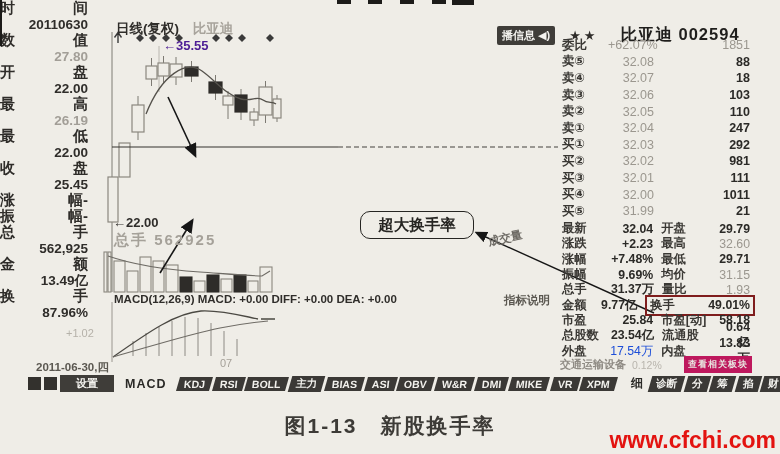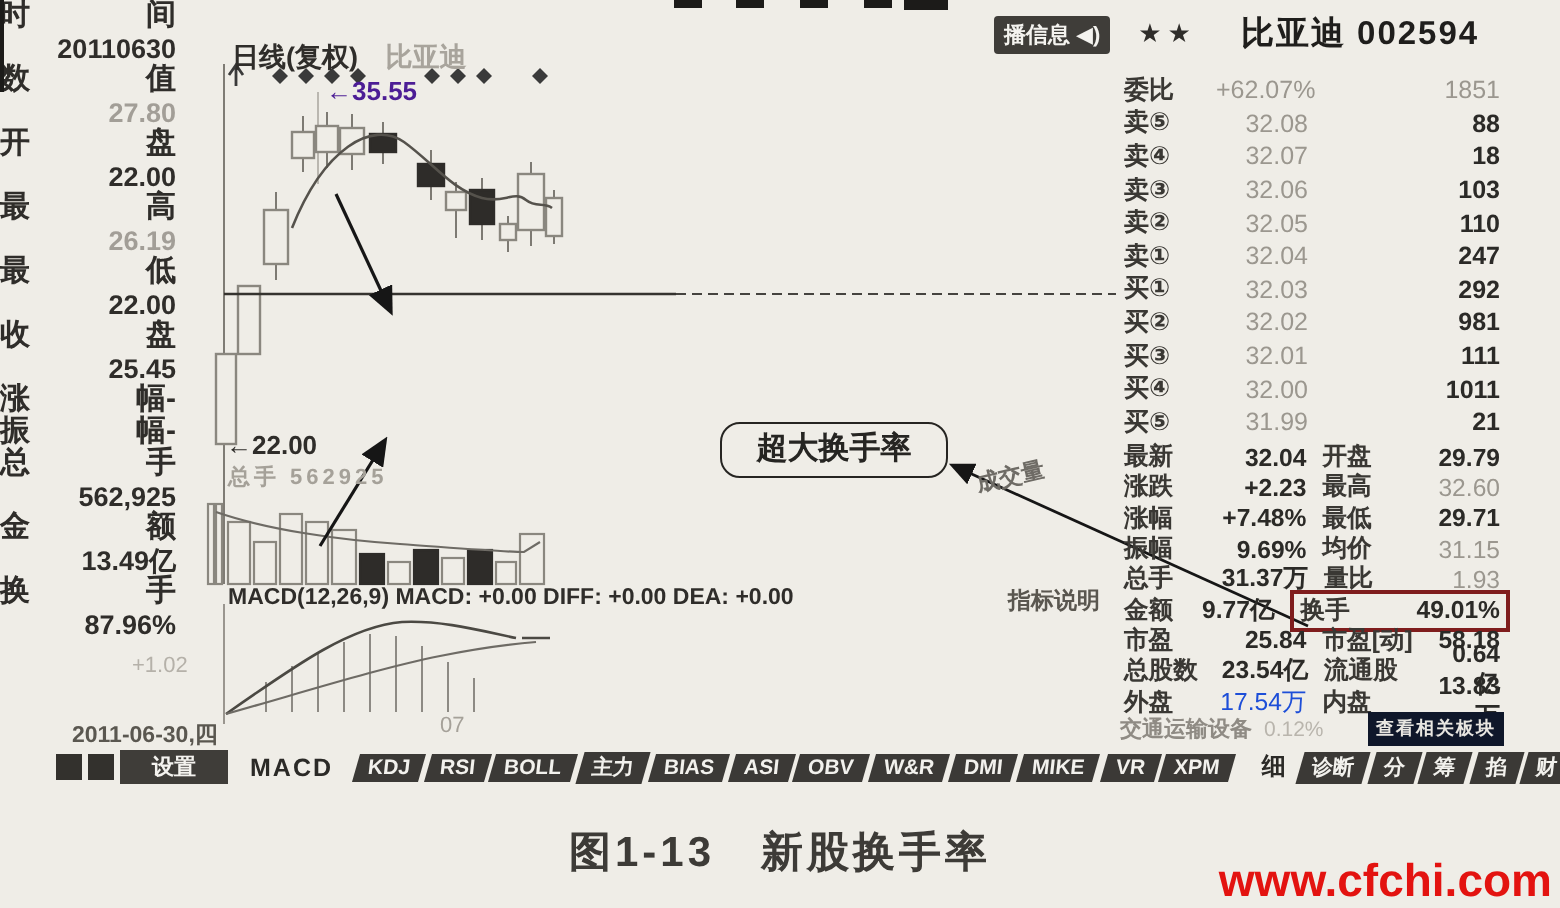--- a/index.html
+++ b/index.html
@@ -16,37 +16,37 @@
   .lg .lr{display:flex;justify-content:space-between;font-size:15px;font-weight:700;color:#2f2d2a;line-height:16px;}
   .lg .lv{text-align:right;font-size:13.5px;font-weight:700;color:#2f2d2a;line-height:14px;margin-top:2px;}
   .lg .lv:empty{display:none;margin:0;}
   .lg .lv[data-tone="gray"]{color:#a29e97;}
   .dash{font-weight:700;}
 
   .chart-title{left:116px;top:20px;font-size:13.5px;font-weight:700;color:#2f2d2a;}
   .chart-title .wm{color:#a8a49c;margin-left:10px;font-weight:700;}
   .marker-label{left:163px;top:38px;font-size:13px;font-weight:700;color:#4c1d95;}
   .low-label{left:113px;top:215px;font-size:13px;font-weight:700;color:#2f2d2a;}
-  .vol-wm{left:114px;top:231px;font-size:11px;font-weight:700;color:#a5a199;letter-spacing:2px;}
+  .vol-wm{left:114px;top:231px;font-size:15px;font-weight:700;color:#a5a199;letter-spacing:2px;}
   .macd-params{left:114px;top:293px;font-size:11.5px;font-weight:700;color:#2f2d2a;}
   .macd-val{left:66px;top:327px;font-size:11px;color:#b5b1a9;}
   .date-label{left:36px;top:360px;font-size:11.5px;font-weight:600;color:#5a5750;}
   .x-label{left:220px;top:357px;font-size:11px;color:#a5a199;}
 
   
   .callout{position:absolute;z-index:3;background:#efede7;border:2px solid #262522;border-radius:12px;color:#262522;}
   #callout1{left:206px;top:148px;width:134px;height:88px;padding:7px 8px;font-size:15px;font-weight:600;line-height:1.55;}
   #callout1 .l2{letter-spacing:2.5px;}
   #callout2{left:360px;top:211px;width:112px;height:26px;border-width:1.8px;border-radius:10px;font-size:15.5px;font-weight:700;text-align:center;line-height:26px;}
 
   .vol-note{left:488px;top:231px;font-size:11.5px;font-weight:600;color:#6e6b65;transform:rotate(-13deg);}
   .ind-note{left:504px;top:293px;font-size:11.5px;font-weight:600;color:#5a5750;}
 
   
-  #qhead{left:497px;top:6px;z-index:2;display:flex;align-items:center;}
+  #qhead{left:497px;top:24px;z-index:2;display:flex;align-items:center;}
   .badge{background:#3f3d39;color:#f4f3ef;font-size:11px;font-weight:700;padding:2px 5px;border-radius:2px;display:flex;gap:3px;align-items:center;}
   .stars{margin-left:14px;font-size:13px;color:#2f2d2a;letter-spacing:3px;}
   .qtitle{margin-left:22px;font-size:16.5px;font-weight:700;color:#1f1e1c;letter-spacing:1px;}
   #levels{left:560px;top:37px;width:188px;z-index:2;padding-left:2px;}
   .qrow{display:flex;height:16.6px;align-items:center;font-size:12.5px;}
   .ql{width:46px;font-weight:700;color:#3a3834;}
   .qp{width:46px;text-align:right;color:#9b978f;}
   .qv{flex:1;text-align:right;font-weight:700;color:#2b2a27;}
   .qv[data-tone="gray"]{color:#9b978f;font-weight:400;}
   #stats{left:560px;top:221px;width:188px;z-index:2;padding-left:2px;}
@@ -55,21 +55,21 @@
   .sv1{width:46px;text-align:right;font-weight:700;color:#2b2a27;}
   .sv1[data-tone="gray"]{color:#1d4ed8;font-weight:400;}
   .pair{flex:1;display:flex;align-items:center;margin-left:8px;}
   .sl2{width:58px;font-weight:700;color:#3a3834;}
   .sv2{flex:1;text-align:right;font-weight:700;color:#2b2a27;}
   .sv2[data-tone="gray"]{color:#9b978f;font-weight:400;}
   .pair[data-boxed="true"]{border:2px solid #7f1d1d;padding:0 3px;margin-right:-5px;}
   #industry{left:560px;top:356px;width:192px;z-index:2;display:flex;align-items:center;gap:6px;}
   .ind-name{font-size:11px;font-weight:600;color:#8f8b84;}
   .ind-chg{font-size:10.5px;color:#b9b5ad;}
-  .ind-badge{margin-left:auto;background:#0f172a;color:#e8e6e1;font-size:9px;font-weight:700;padding:2px 4px;letter-spacing:1px;}
+  .ind-badge{margin-left:auto;background:#be185d;color:#e8e6e1;font-size:9px;font-weight:700;padding:2px 4px;letter-spacing:1px;}
 
   
   #tabs{left:28px;top:375px;width:730px;z-index:2;display:flex;align-items:center;gap:3px;}
   #tabs > div{flex:none;}
   [data-kind="block"]{width:13px;height:13px;background:#33312d;}
   [data-kind="badge"]{background:#3f3d39;color:#f4f3ef;font-size:11px;font-weight:700;padding:1px 16px;}
   [data-kind="strong"]{color:#2b2a27;font-weight:700;font-size:12.5px;margin:0 8px;letter-spacing:1px;}
   [data-kind="text"]{color:#2b2a27;font-weight:700;font-size:12px;margin:0 4px 0 12px;}
   [data-kind="tab"]{background:#3b3936;color:#f2f1ed;font-size:10.5px;font-weight:700;padding:1px 6px;transform:skewX(-16deg);}
   [data-kind="tab"] .tlb{display:inline-block;transform:skewX(10deg);}

